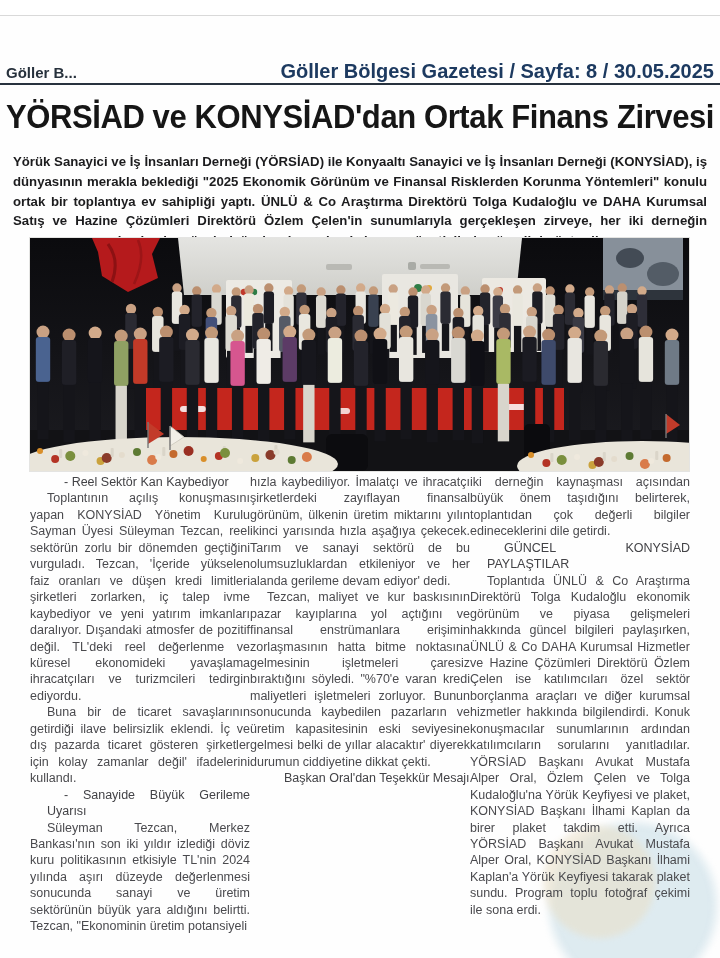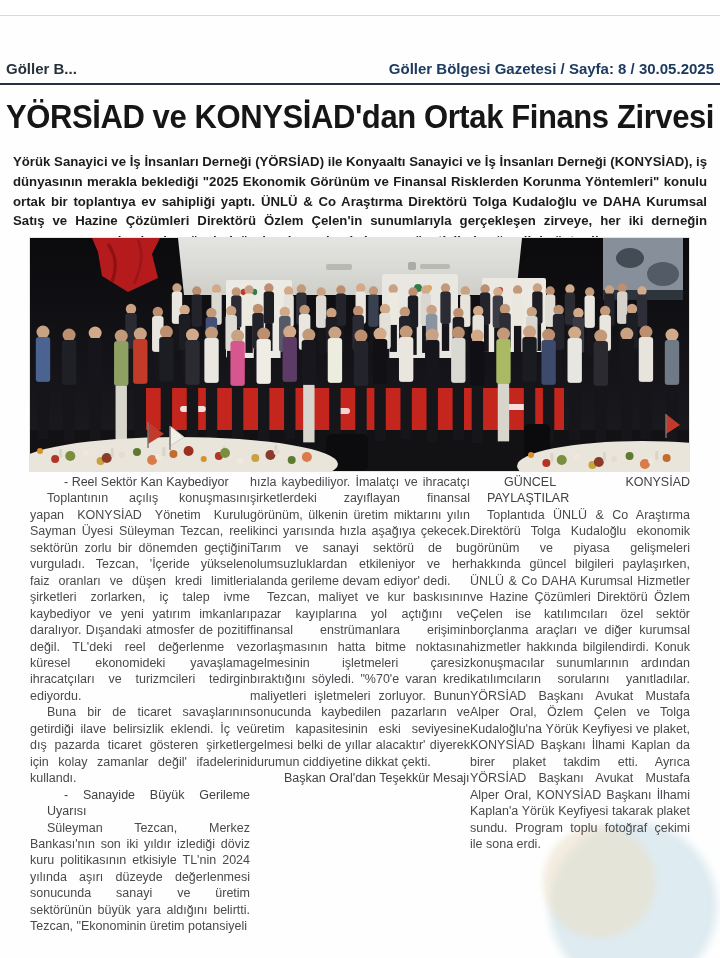--- a/index.html
+++ b/index.html
@@ -6,21 +6,21 @@
   .page{
     position:relative;width:720px;height:958px;margin:16px auto;
     background:#fefefe;overflow:hidden;
     font-family:"Liberation Sans","DejaVu Sans",sans-serif;
     outline:1px solid #d9d9d9;
   }
   
   .hdr{position:absolute;top:44px;left:6px;right:6px;height:20px;
        display:flex;justify-content:space-between;align-items:baseline;}
   .hdr-left{font-size:15px;font-weight:700;color:#27313c;}
-  .hdr-right{font-size:15px;font-weight:700;color:#1d3a60;}
+  .hdr-right{font-size:20px;font-weight:700;color:#1d3a60;}
   .hdr-rule{position:absolute;top:67px;left:0;right:0;height:2px;background:#28323e;}
   
   .headline{position:absolute;top:82px;left:0;right:0;margin:0;
     text-align:center;font-size:31px;font-weight:900;letter-spacing:-0.4px;
     color:#161616;transform:scaleY(1.06);transform-origin:top center;}
   .lede{position:absolute;top:136px;left:13px;right:13px;margin:0;
     font-size:13.2px;font-weight:700;line-height:19.8px;color:#1c1c1e;
     text-align:justify;text-align-last:center;}
   .photo{position:absolute;top:222px;left:30px;width:659px;height:233px;
     margin:0;padding:0;background:#101013;box-shadow:0 0 0 1px #e4e4e2;}
@@ -409,18 +409,19 @@
       <p>Buna bir de ticaret savaşlarının getirdiği ilave belirsizlik eklendi. İç ve dış pazarda ticaret gösteren şirketler için kolay zamanlar değil' ifadelerini kullandı.</p>
       <p class="subhead">- Sanayide Büyük Gerileme Uyarısı</p>
       <p>Süleyman Tezcan, Merkez Bankası'nın son iki yıldır izlediği döviz kuru politikasının etkisiyle TL'nin 2024 yılında aşırı düzeyde değerlenmesi sonucunda sanayi ve üretim sektörünün büyük yara aldığını belirtti. Tezcan, "Ekonominin üretim potansiyeli</p>
     </div>
     <div class="col">
       <p class="flush">hızla kaybediliyor. İmalatçı ve ihracatçı şirketlerdeki zayıflayan finansal görünüm, ülkenin üretim miktarını yılın ikinci yarısında hızla aşağıya çekecek. Tarım ve sanayi sektörü de bu olumsuzluklardan etkileniyor ve her alanda gerileme devam ediyor' dedi.</p>
       <p>Tezcan, maliyet ve kur baskısının pazar kayıplarına yol açtığını ve finansal enstrümanlara erişimin zorlaşmasının hatta bitme noktasına gelmesinin işletmeleri çaresiz bıraktığını söyledi. "%70'e varan kredi maliyetleri işletmeleri zorluyor. Bunun sonucunda kaybedilen pazarların ve üretim kapasitesinin eski seviyesine gelmesi belki de yıllar alacaktır' diyerek durumun ciddiyetine dikkat çekti.</p>
       <p class="subhead">Başkan Oral'dan Teşekkür Mesajı</p>
     </div>
     <div class="col">
+      <p class="flush">iki derneğin kaynaşması açısından büyük önem taşıdığını belirterek, toplantıdan çok değerli bilgiler edineceklerini dile getirdi.</p>
       <p class="subhead">GÜNCEL KONYSİAD PAYLAŞTILAR</p>
       <p>Toplantıda ÜNLÜ &amp; Co Araştırma Direktörü Tolga Kudaloğlu ekonomik görünüm ve piyasa gelişmeleri hakkında güncel bilgileri paylaşırken, ÜNLÜ &amp; Co DAHA Kurumsal Hizmetler ve Hazine Çözümleri Direktörü Özlem Çelen ise katılımcıları özel sektör borçlanma araçları ve diğer kurumsal hizmetler hakkında bilgilendirdi. Konuk konuşmacılar sunumlarının ardından katılımcıların sorularını yanıtladılar. YÖRSİAD Başkanı Avukat Mustafa Alper Oral, Özlem Çelen ve Tolga Kudaloğlu'na Yörük Keyfiyesi ve plaket, KONYSİAD Başkanı İlhami Kaplan da birer plaket takdim etti. Ayrıca YÖRSİAD Başkanı Avukat Mustafa Alper Oral, KONYSİAD Başkanı İlhami Kaplan'a Yörük Keyfiyesi takarak plaket sundu. Program toplu fotoğraf çekimi ile sona erdi.</p>
     </div>
   </div>
 
 </div>
 
 </body></html>

